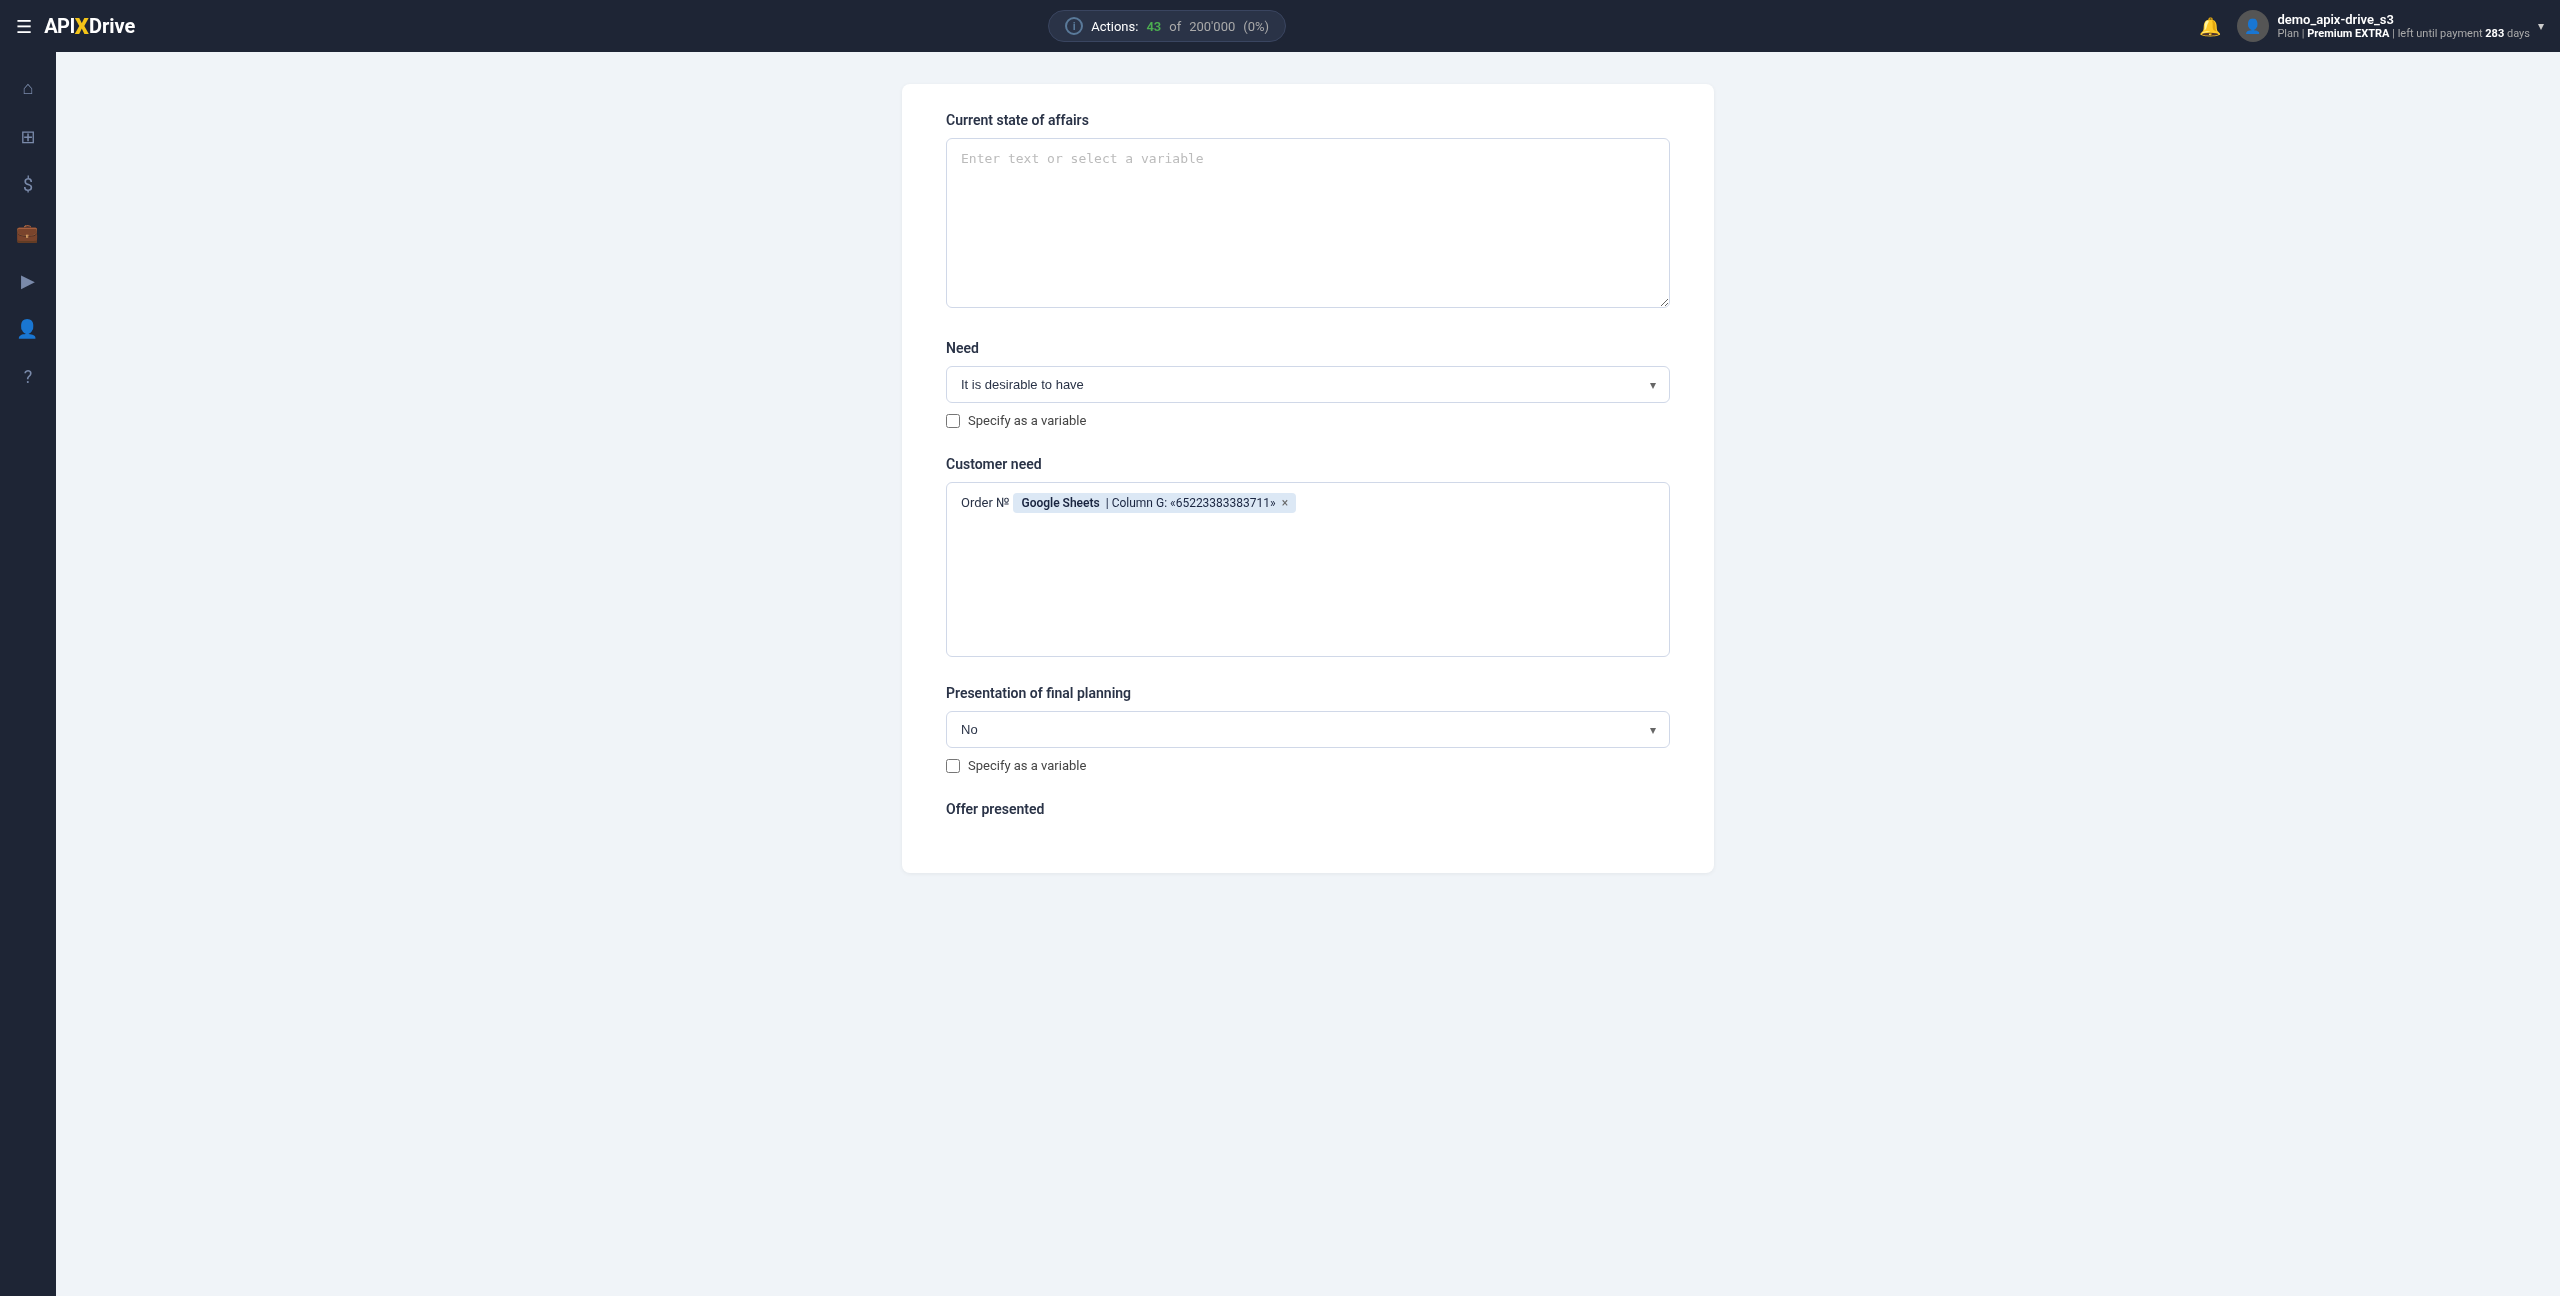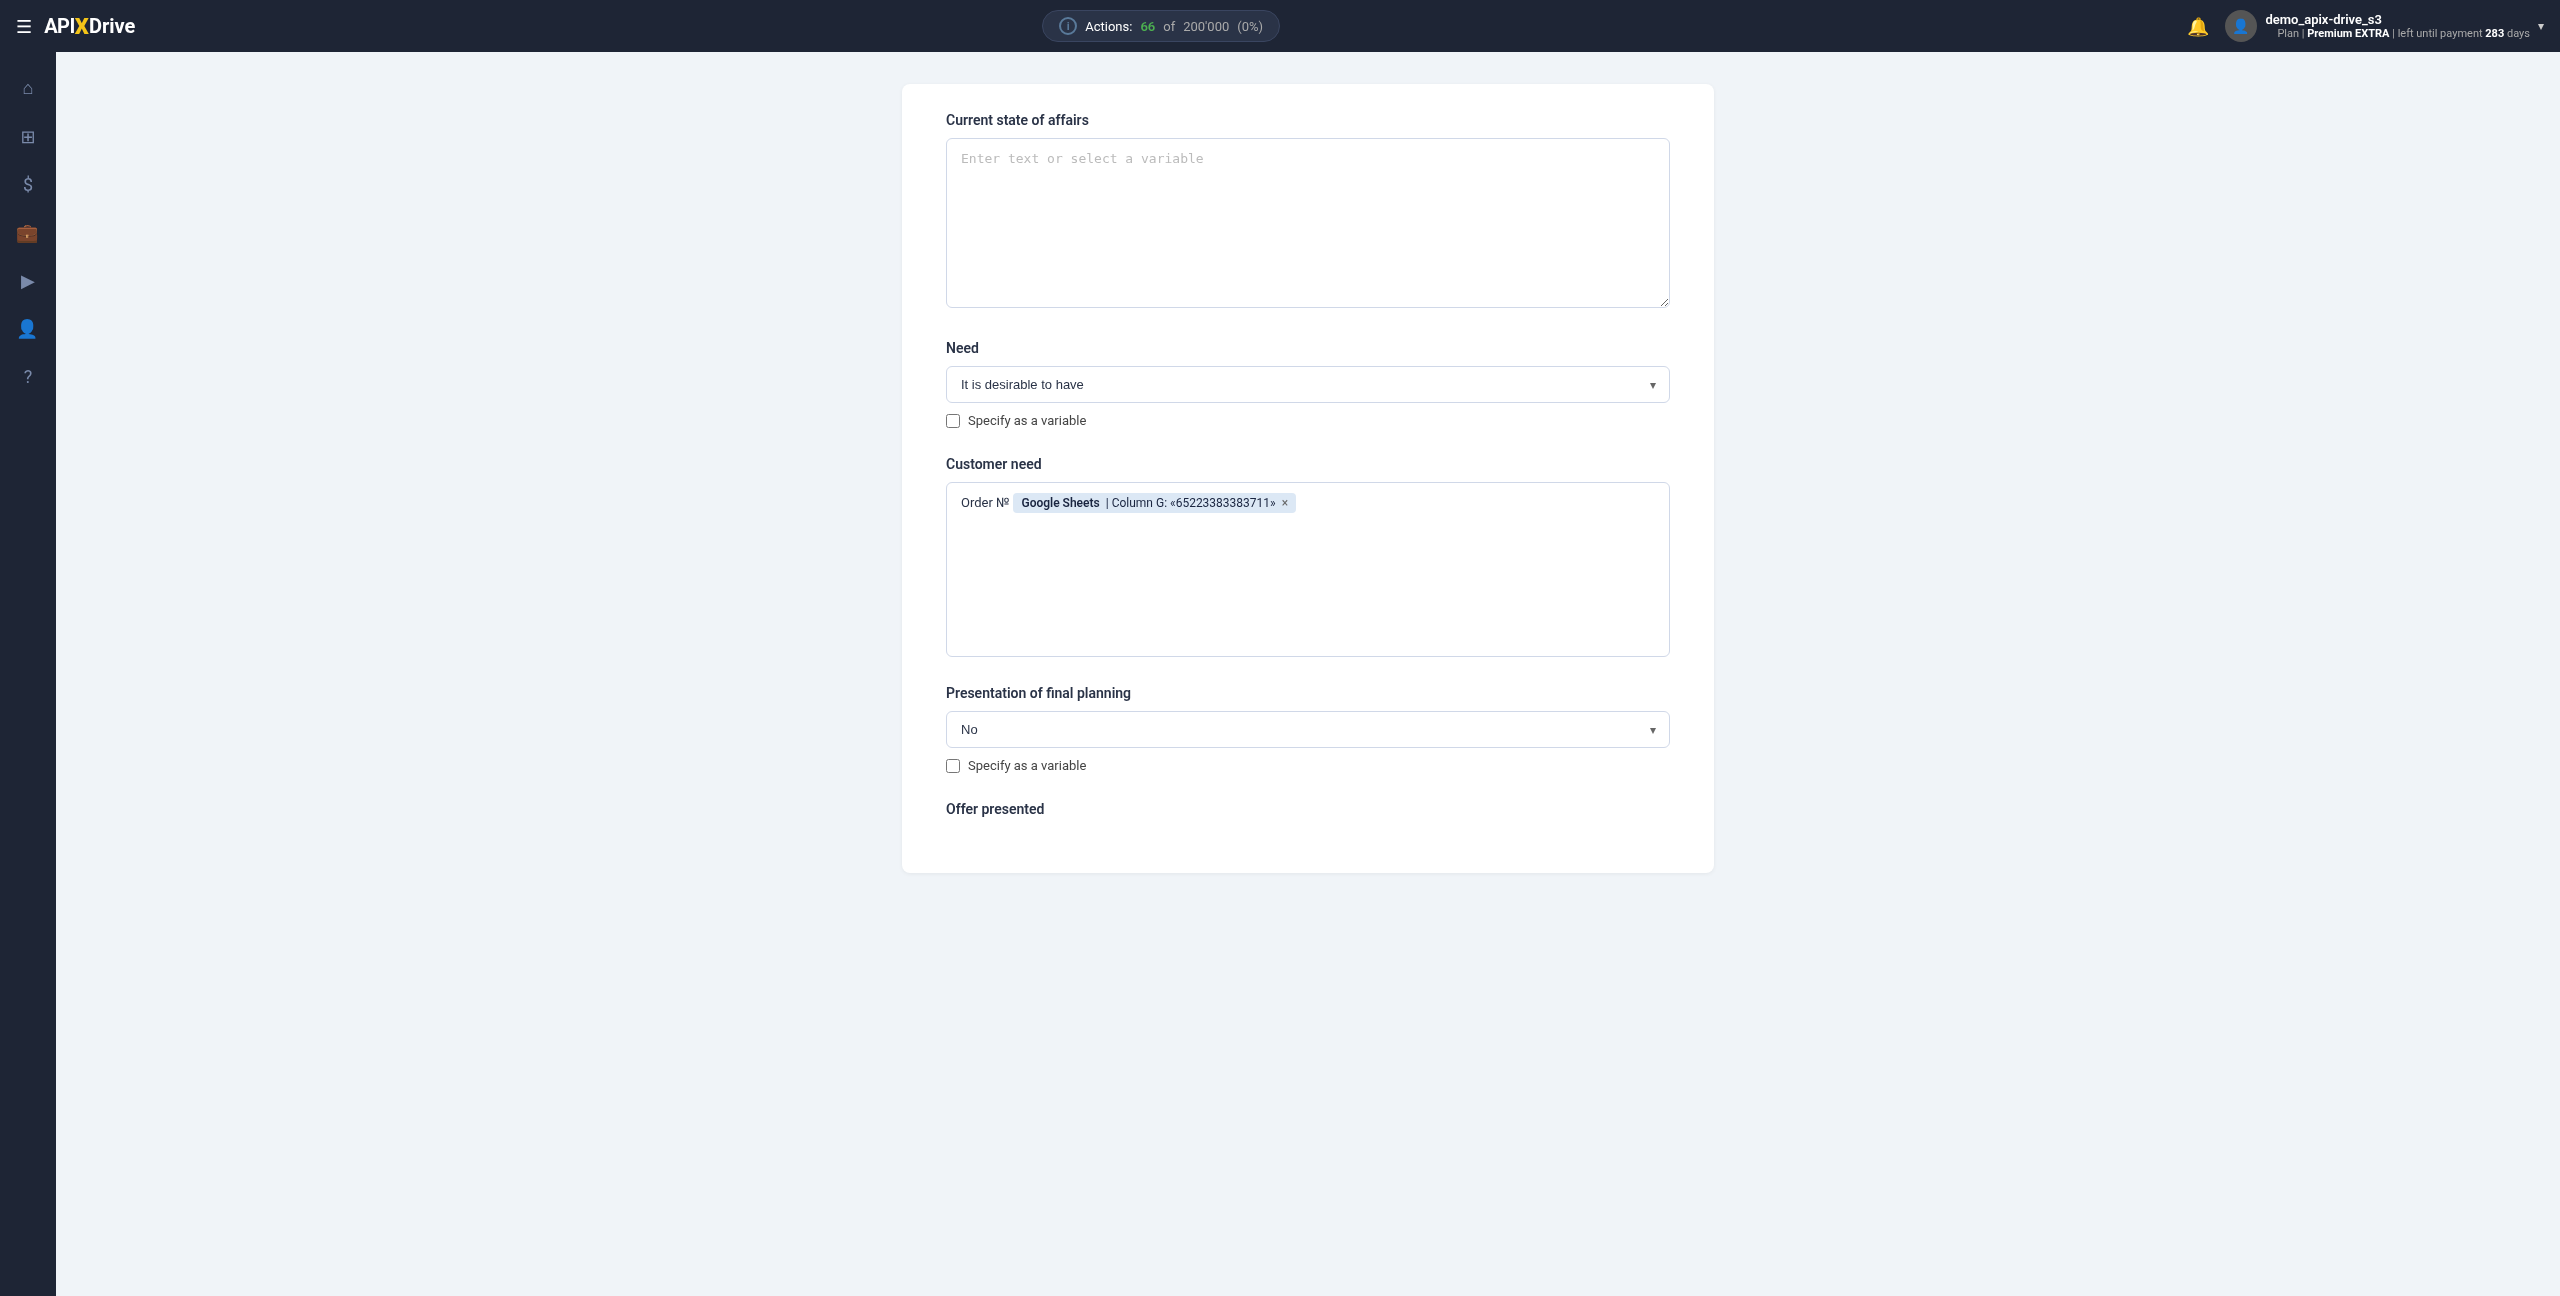--- a/index.html
+++ b/index.html
@@ -44,21 +44,21 @@
     }
     .actions-count { color: #4caf50; font-weight: 600; }
     .actions-total { color: #aaa; }
 
     .topbar-right { display: flex; align-items: center; gap: 16px; }
     .bell-icon { color: #ccc; font-size: 18px; cursor: pointer; }
     .user-section { display: flex; align-items: center; gap: 8px; cursor: pointer; }
     .avatar { width: 32px; height: 32px; border-radius: 50%; background: #555; display: flex; align-items: center; justify-content: center; color: #fff; font-size: 14px; }
     .user-info { color: #fff; }
     .user-name { font-size: 13px; font-weight: 600; }
-    .user-plan { font-size: 11px; color: #aaa; margin-left: 12px; }
+    .user-plan { font-size: 11px; color: #aaa; }
     .user-plan b { color: #fff; }
     .chevron-down { color: #ccc; font-size: 12px; }
 
     
     .main-layout { display: flex; flex: 1; overflow: hidden; }
 
     
     .sidebar {
       width: 56px;
       background: #1e2535;
@@ -199,21 +199,21 @@
       <span class="logo-api">API</span>
       <span class="logo-x">X</span>
       <span class="logo-drive">Drive</span>
     </div>
   </div>
 
   <div class="topbar-center">
     <div class="actions-badge">
       <div class="info-icon">i</div>
       <span>Actions:</span>
-      <span class="actions-count">66</span>
+      <span class="actions-count">43</span>
       <span class="actions-total">of</span>
       <span class="actions-total">200'000</span>
       <span class="actions-total">(0%)</span>
     </div>
   </div>
 
   <div class="topbar-right">
     <span class="bell-icon">🔔</span>
     <div class="user-section">
       <div class="avatar">👤</div>

